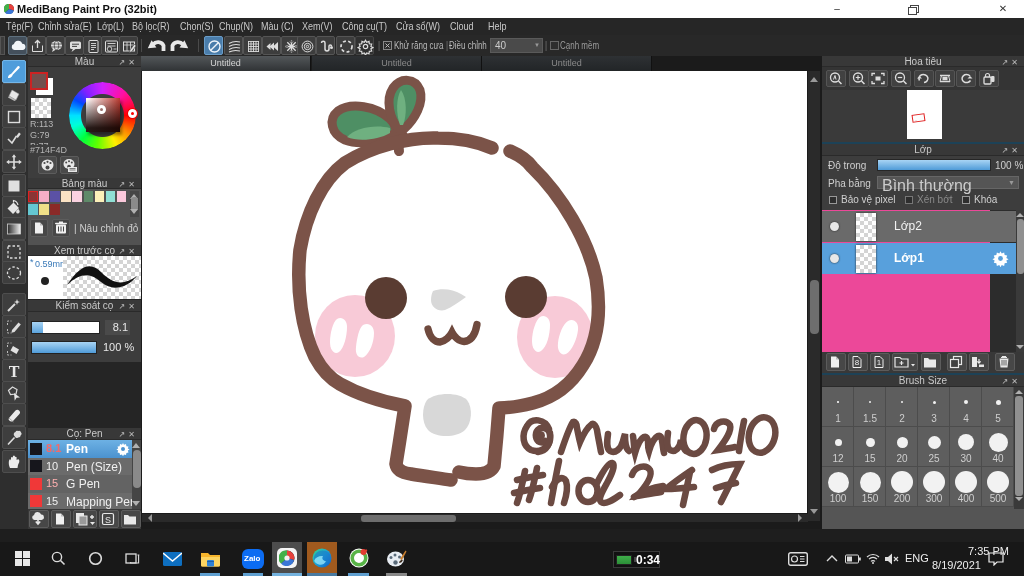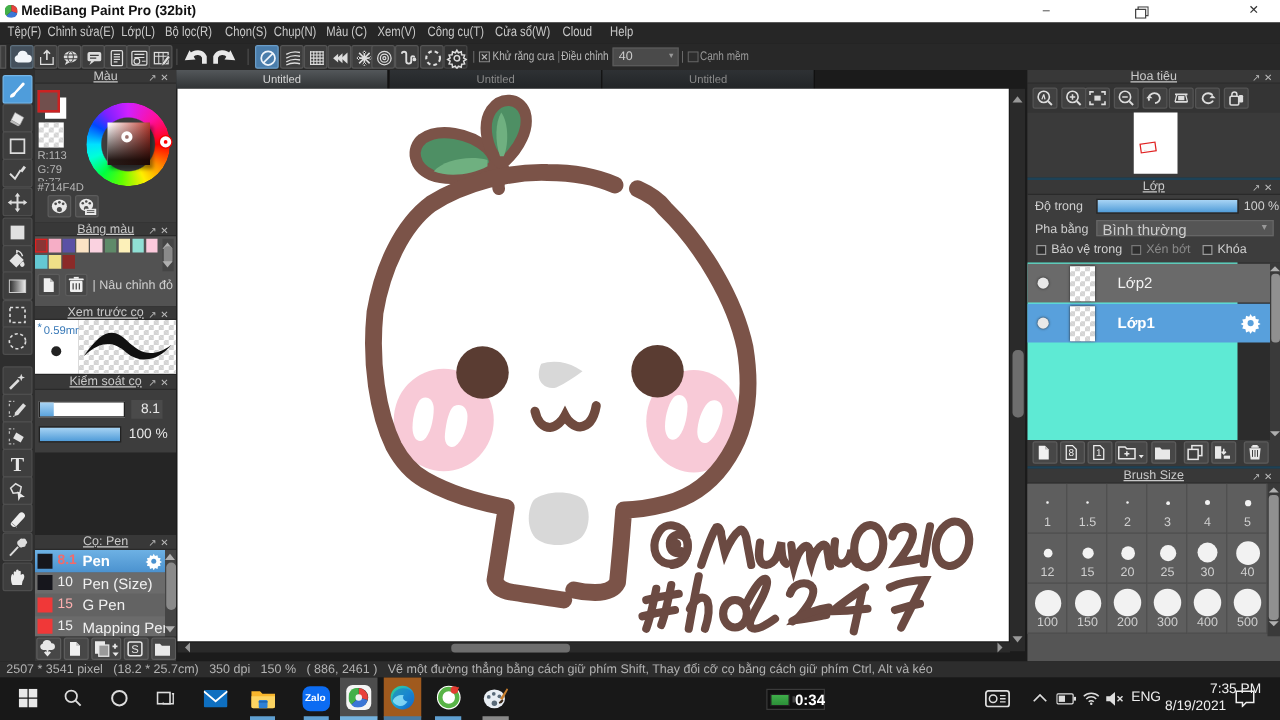--- a/index.html
+++ b/index.html
@@ -17,21 +17,21 @@
 
 #toolbar{position:absolute;left:0;top:35px;width:1024px;height:21px;background:#282828;}
 .tbtn{position:absolute;top:1px;width:19px;height:19px;background:#3d3d3d;border:1px solid #555;border-radius:2px;}
 .tbtn svg{position:absolute;left:1px;top:1px;}
 #toolbar .lbl{position:absolute;top:5px;color:#b9b9b9;font-size:10px;transform:scaleX(.8);transform-origin:0 50%;}
 
 #toolstrip{position:absolute;left:0;top:56px;width:28px;height:473px;background:#2e2e2e;}
 .tool{position:absolute;left:2px;width:24px;height:23px;background:#3e3e3e;border:1px solid #4e4e4e;border-radius:2px;}
 .tool svg{position:absolute;left:1px;top:1px;}
 
-.phead{position:absolute;background:#383838;color:#c9c9c9;font-size:10px;text-align:center;border-bottom:1px solid #2a2a2a;text-decoration:underline;}
+.phead{position:absolute;background:#383838;color:#c9c9c9;font-size:10px;text-align:center;border-bottom:1px solid #2a2a2a;}
 .phx{position:absolute;right:3px;top:1px;color:#bbb;font-size:8px;letter-spacing:3px;}
 #leftpanels{position:absolute;left:28px;top:56px;width:113px;height:473px;background:#252525;}
 #rightpanels{position:absolute;left:822px;top:56px;width:202px;height:473px;background:#2c2c2c;}
 
 #canvasarea{position:absolute;left:141px;top:56px;width:681px;height:473px;background:#1b1b1b;}
 #tabs{position:absolute;left:0;top:0;width:681px;height:15px;background:#1b1b1b;}
 .tab{position:absolute;top:0;height:15px;width:170px;font-size:9px;text-align:center;color:#8a8a8a;line-height:15px;background:linear-gradient(#2e3134,#222527);border-right:1px solid #111;}
 .tab.active{background:linear-gradient(#53575a,#303335);color:#d6d6d6;}
 #canvas{position:absolute;left:1px;top:15px;width:665px;height:442px;background:#ffffff;}
 .checker{background-color:#fff;background-image:linear-gradient(45deg,#d4d4d4 25%,transparent 25%,transparent 75%,#d4d4d4 75%),linear-gradient(45deg,#d4d4d4 25%,transparent 25%,transparent 75%,#d4d4d4 75%);background-size:8px 8px;background-position:0 0,4px 4px;}
@@ -616,31 +616,31 @@
       </div>
     </div>
     <div class="abs" style="left:0;top:86px;width:202px;height:2px;background:#1d4257"></div>
     <div class="phead" style="left:0;top:88px;width:202px;height:12px;line-height:12px">Lớp<span class="phx">↗✕</span></div>
     <div class="abs" style="left:0;top:100px;width:202px;height:54px;background:#3d3d3d">
       <div class="abs" style="left:6px;top:4px;color:#cfcfcf;font-size:10px">Độ trong</div>
       <div class="abs" style="left:55px;top:3px;width:114px;height:12px;background:linear-gradient(#a8d4f4,#4f9bd8);border:1px solid #262626"></div>
       <div class="abs" style="left:173px;top:4px;color:#cfcfcf;font-size:10px">100 %</div>
       <div class="abs" style="left:6px;top:22px;color:#cfcfcf;font-size:10px">Pha bằng</div>
       <div class="abs" style="left:55px;top:20px;width:142px;height:13px;background:#555;border:1px solid #666">
-          <span style="position:absolute;left:4px;top:0px;color:#ccc;font-size:12px">Bình thường</span>
+          <span style="position:absolute;left:4px;top:0px;color:#ccc;font-size:16px">Bình thường</span>
           <span style="position:absolute;right:3px;top:2px;color:#999;font-size:7px">▼</span>
         </div>
       <div class="abs cbx" style="left:7px;top:40px"></div>
-      <div class="abs" style="left:19px;top:38px;color:#d0d0d0;font-size:10px">Bảo vệ trong</div>
+      <div class="abs" style="left:19px;top:38px;color:#d0d0d0;font-size:10px">Bảo vệ pixel</div>
       <div class="abs cbx" style="left:83px;top:40px;border-color:#777"></div>
       <div class="abs" style="left:95px;top:38px;color:#8a8a8a;font-size:10px">Xén bớt</div>
       <div class="abs cbx" style="left:140px;top:40px"></div>
       <div class="abs" style="left:152px;top:38px;color:#d0d0d0;font-size:10px">Khóa</div>
     </div>
-    <div class="abs" style="left:0;top:154px;width:168px;height:142px;background:#5eead4">
+    <div class="abs" style="left:0;top:154px;width:168px;height:142px;background:#ec4899">
       <div class="abs" style="left:0;top:1px;width:194px;height:31px;background:#6a6a6a">
         <div class="abs" style="left:8px;top:11px;width:9px;height:9px;border-radius:50%;background:#e8e8e8;box-shadow:0 0 2px #222"></div>
         <div class="abs checker" style="left:34px;top:1.5px;width:20px;height:28px;box-shadow:0 0 2px #222"></div>
         <div class="abs" style="left:72px;top:8px;color:#f2f2f2;font-size:12px">Lớp2</div>
       </div>
       <div class="abs" style="left:0;top:33px;width:194px;height:31px;background:#58a0dc">
         <div class="abs" style="left:8px;top:11px;width:9px;height:9px;border-radius:50%;background:#e8e8e8;box-shadow:0 0 2px #222"></div>
         <div class="abs checker" style="left:34px;top:1.5px;width:20px;height:28px;box-shadow:0 0 2px #222"></div>
         <div class="abs" style="left:72px;top:8px;color:#fff;font-size:12px;font-weight:bold">Lớp1</div>
         <svg class="abs" style="left:170px;top:7px" width="17" height="17" viewBox="0 0 14 14">
@@ -749,23 +749,20 @@
           <div class="abs" style="left:165.0px;top:84.0px;width:22px;height:22px;border-radius:50%;background:#f2f2f2"></div>
           <div class="abs" style="left:160px;top:106px;width:32px;text-align:center;color:#cfcfcf;font-size:10px">500</div>
         </div>
       <div class="abs" style="left:192px;top:0;width:10px;height:122px;background:#3a3a3a">
         <div class="abs" style="left:1px;top:0px;width:0;height:0;border:4px solid transparent;border-bottom:4.5px solid #b0b0b0;margin-top:-1px"></div>
         <div class="abs" style="left:1px;top:9px;width:8px;height:100px;background:#909090;border-radius:3px"></div>
         <div class="abs" style="left:1px;top:110px;width:0;height:0;border:4px solid transparent;border-top:4.5px solid #b0b0b0"></div>
       </div>
     </div>
   </div>
-  <div id="statusbar">
-      <span style="position:absolute;left:5px;top:1px">2507 * 3541 pixel&nbsp;&nbsp; (18.2 * 25.7cm)&nbsp;&nbsp; 350 dpi&nbsp;&nbsp; 150 %&nbsp;&nbsp; ( 886, 2461 )&nbsp;&nbsp; Vẽ một đường thẳng bằng cách giữ phím Shift, Thay đổi cỡ cọ bằng cách giữ phím Ctrl, Alt và kéo</span>
-    </div>
   <div id="taskbar">
     <svg class="abs" style="left:15px;top:9px" width="15" height="15" viewBox="0 0 15 15">
         <g fill="#e8e8e8">
           <rect x="0" y="0" width="7" height="7"></rect>
           <rect x="8" y="0" width="7" height="7"></rect>
           <rect x="0" y="8" width="7" height="7"></rect>
           <rect x="8" y="8" width="7" height="7"></rect>
         </g>
       </svg>
     <svg class="abs" style="left:51px;top:9px" width="15" height="15" viewBox="0 0 15 15">

